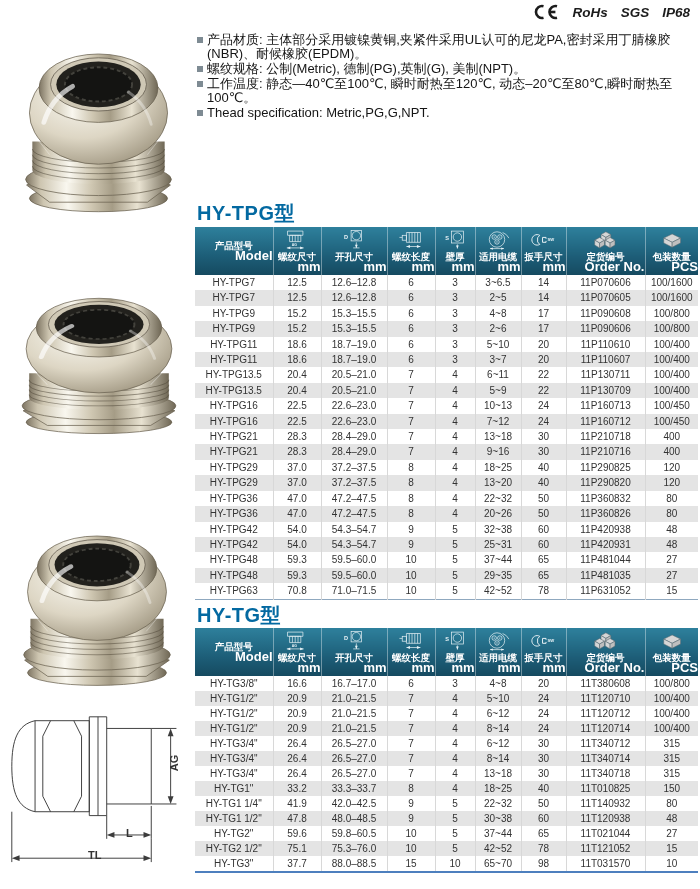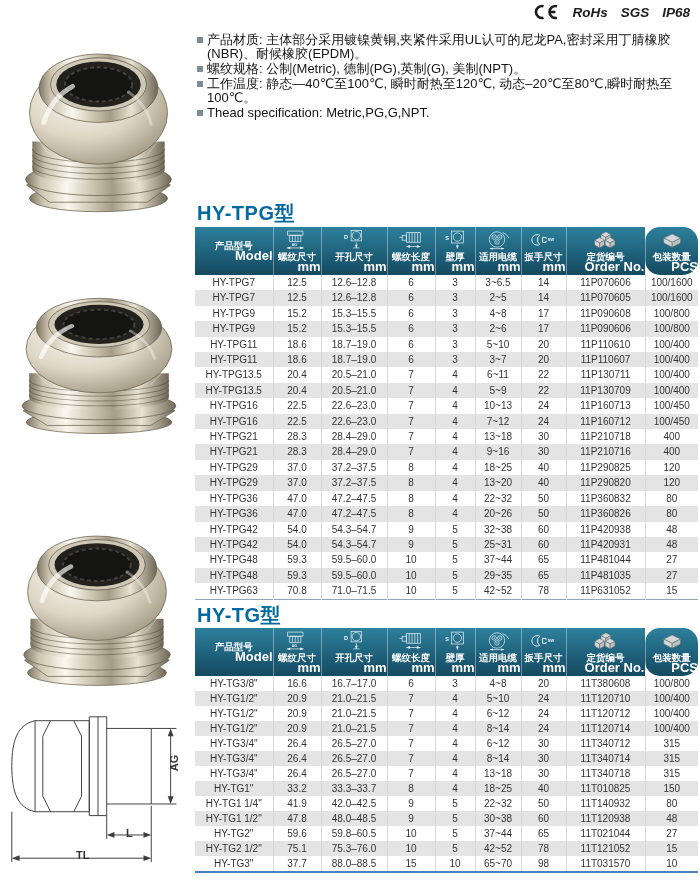--- a/index.html
+++ b/index.html
@@ -23,21 +23,21 @@
   
   .spec-table { position:absolute; left:195px; width:503px; border-collapse:collapse; table-layout:fixed; }
   #tpg-table { top:227px; border-bottom:1px solid #8fa8bf; }
   #tg-table  { top:628px; border-bottom:2px solid #4d7fbe; }
   .spec-table thead tr { height:35px; }
   .spec-table th {
     background:linear-gradient(180deg,#2e809c 0%,#1d5e78 60%,#154a60 100%);
     color:#fff; vertical-align:middle; padding:2px 0 3px;
     border-right:1px solid rgba(255,255,255,0.38);
   }
-  .spec-table th:last-child { border-right:none;border-radius:15px; }
+  .spec-table th:last-child { border-right:none; }
   .col-icon { height:21px; width:92%; display:block; margin:0 auto 1px; }
   .h1 { font-size:9.5px; font-weight:bold; line-height:11px; text-align:center; }
   .h2 { font-size:13px; font-weight:bold; line-height:10px; text-align:right; }
   .spec-table td {
     font-size:10px; color:#333; text-align:center; padding:0;
     white-space:nowrap; overflow:hidden;
     border-right:1px solid #d8d8d8;
   }
   .spec-table td:last-child { border-right:none; }
   #tpg-table td { height:15.4px; line-height:15.4px; }
@@ -45,21 +45,21 @@
   tr.stripe td { background:#e4e4e4; }
   
   .photo, .drawing { position:absolute; }
   .p1 { left:17px; top:35px;  width:163px; height:190px; }
   .p2 { left:13px; top:282px; width:172px; height:163px; }
   .p3 { left:15px; top:518px; width:164px; height:180px; }
   .drawing { left:6px; top:702px; width:184px; height:172px; }
   .dim-label { position:absolute; font-size:11px; font-weight:bold; color:#333; }
   .lbl-ag { left:166px; top:757px; transform:rotate(-90deg); }
   .lbl-l  { left:126px; top:827px; }
-  .lbl-tl { left:76px;  top:849px; }
+  .lbl-tl { left:88px;  top:849px; }
 </style>
 </head>
 <body>
 
 <div class="page">
 
   <svg width="0" height="0" style="position:absolute" aria-hidden="true">
     <defs>
       <linearGradient id="metalH" x1="0" y1="0" x2="1" y2="0">
         <stop offset="0" stop-color="#7d7462"></stop>

